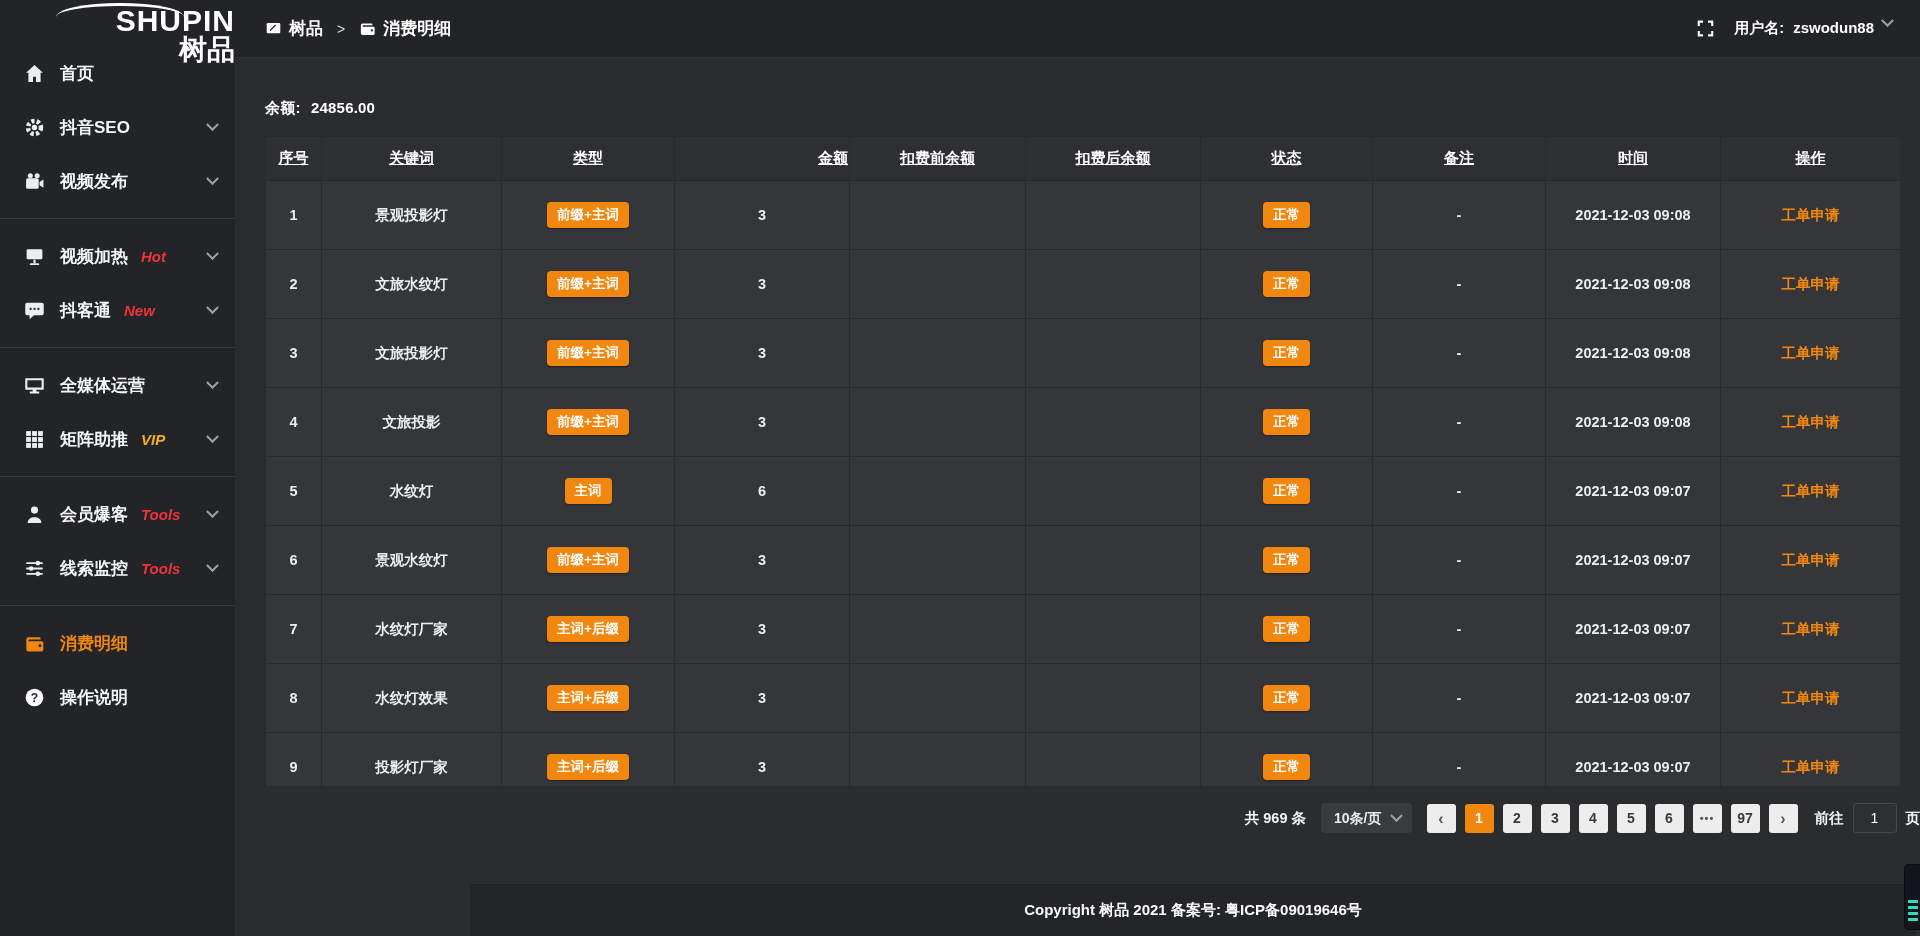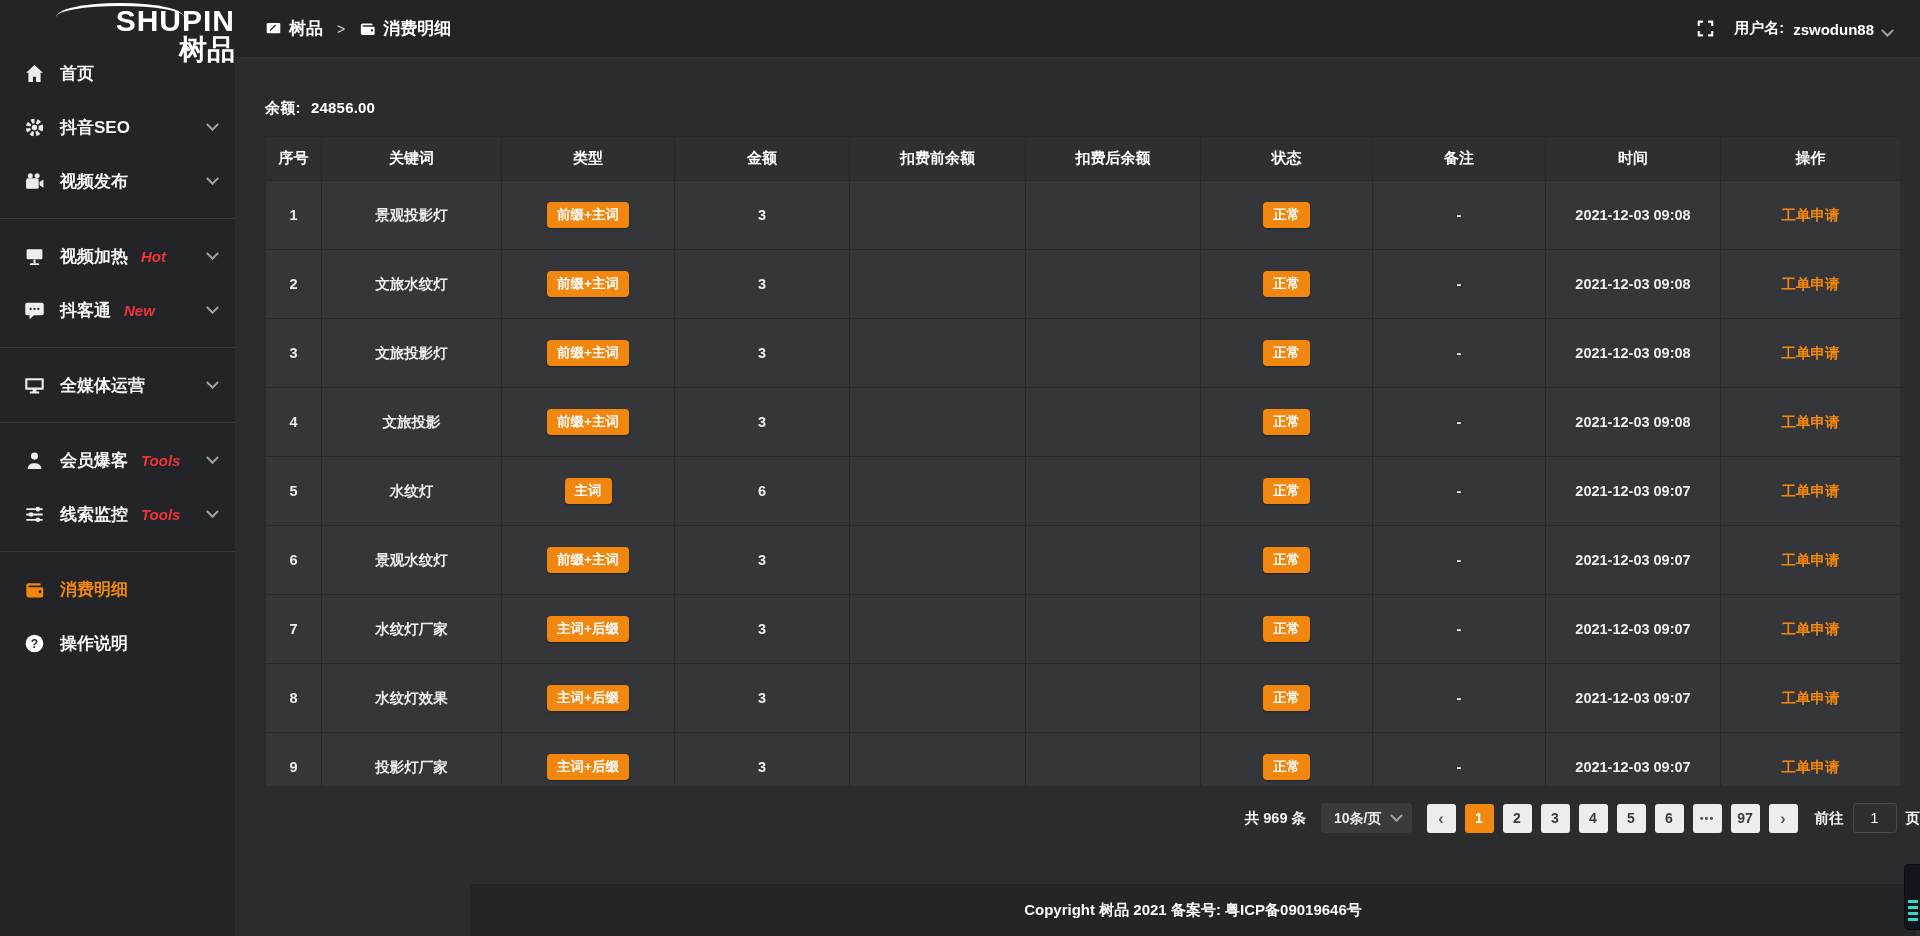--- a/index.html
+++ b/index.html
@@ -31,30 +31,30 @@
   
   .topbar { position:absolute; left:235px; right:0; top:0; height:58px; background:#232428;
     border-bottom:1px solid #333438; display:flex; align-items:center; padding:0 28px 0 30px; z-index:5; }
   .breadcrumb { display:flex; align-items:center; font-size:17px; font-weight:700; }
   .crumb { display:flex; align-items:center; gap:7px; cursor:pointer; }
   .crumb .icon { width:17px; height:17px; color:#fff; }
   .crumb .icon svg { width:100%; height:100%; }
   .crumb-sep { margin:0 14px; color:#d8d9da; font-size:14px; font-weight:400; }
   .topbar-right { margin-left:auto; display:flex; align-items:center; gap:20px; font-size:15px; font-weight:600; }
   .fs-icon { width:17px; height:17px; cursor:pointer; }
-  .userbox { display:flex; align-items:flex-end; gap:9px; cursor:pointer; }
+  .userbox { display:flex; align-items:flex-start; gap:9px; cursor:pointer; }
   .userbox .chev { margin-left:0; }
   
   .content { position:absolute; left:235px; top:58px; right:0; bottom:0; background:#2b2c2e; }
   .balance { position:absolute; left:30px; top:41px; font-size:15px; font-weight:700; letter-spacing:.2px; }
   .balance b { margin-left:6px; }
   .table-wrap { position:absolute; left:30px; top:78px; width:1635px; height:650px; overflow:hidden; }
   table { border-collapse:collapse; table-layout:fixed; width:1635px; background:#35363a; }
   th { height:44px; background:#2e2f33; font-size:15px; font-weight:700; color:#fff;
-    border:1px solid #28292c; text-align:center; }
+    border:1px solid #28292c; text-align:center;text-decoration:underline; }
   td { height:69px; text-align:center; font-size:14.5px; font-weight:600; color:#eceded;
     border:1px solid #28292c; }
   .badge { display:inline-block; background:#f2870f; color:#fff; font-size:13.5px; font-weight:700;
     padding:6px 10px; border-radius:4px; line-height:1; box-shadow:0 1px 2px rgba(0,0,0,.35); }
   .blur-blob { width:98px; height:22px; margin:0 auto; border-radius:2px; opacity:.8;
     background:linear-gradient(90deg,#8e8f92 0%,#a9aaad 30%,#7c7d80 55%,#9a9b9e 80%,#85868a 100%);
     filter:blur(3px); }
   .action-link { color:#f2870f; font-weight:700; cursor:pointer; }
   
   .pagination { position:absolute; left:0; right:0; top:745px; display:flex; justify-content:flex-end;
@@ -147,20 +147,40 @@
         <span class="chev"></span>
       </div>
       <div class="divider"></div>
       <div class="side-item">
         <span class="icon">
           <svg viewBox="0 0 20 20" fill="currentColor">
             <path d="M2 3h16a.8.8 0 0 1 .8.8v9.4a.8.8 0 0 1-.8.8h-6.2v1.6h2.7v1.9H5.5v-1.9h2.7V14H2a.8.8 0 0 1-.8-.8V3.8A.8.8 0 0 1 2 3Zm1.2 2v7h13.6V5Z"></path>
           </svg>
         </span>
         <span class="label">全媒体运营</span>
+        <span class="chev"></span>
+      </div>
+      <div class="side-item">
+        <span class="icon">
+          <svg viewBox="0 0 20 20" fill="currentColor">
+            <g>
+              <rect x="2" y="2" width="4.6" height="4.6"></rect>
+              <rect x="7.7" y="2" width="4.6" height="4.6"></rect>
+              <rect x="13.4" y="2" width="4.6" height="4.6"></rect>
+              <rect x="2" y="7.7" width="4.6" height="4.6"></rect>
+              <rect x="7.7" y="7.7" width="4.6" height="4.6"></rect>
+              <rect x="13.4" y="7.7" width="4.6" height="4.6"></rect>
+              <rect x="2" y="13.4" width="4.6" height="4.6"></rect>
+              <rect x="7.7" y="13.4" width="4.6" height="4.6"></rect>
+              <rect x="13.4" y="13.4" width="4.6" height="4.6"></rect>
+            </g>
+          </svg>
+        </span>
+        <span class="label">矩阵助推</span>
+        <span class="tag tag-gold">VIP</span>
         <span class="chev"></span>
       </div>
       <div class="divider"></div>
       <div class="side-item">
         <span class="icon">
           <svg viewBox="0 0 20 20" fill="currentColor">
             <circle cx="10" cy="5.8" r="3.4"></circle>
             <path d="M3.5 18c0-3.6 2.9-5.4 6.5-5.4s6.5 1.8 6.5 5.4Z"></path>
           </svg>
         </span>
@@ -245,21 +265,21 @@
     <b>24856.00</b>
   </div>
 
   <div class="table-wrap">
     <table>
       <thead>
           <tr id="thead-row">
             <th style="width: 56px;">序号</th>
             <th style="width: 180px;">关键词</th>
             <th style="width: 173px;">类型</th>
-            <th style="width: 175px;">金额</th>
+            <th style="width: 175px; text-align: right;">金额</th>
             <th style="width: 176px;">扣费前余额</th>
             <th style="width: 175px;">扣费后余额</th>
             <th style="width: 172px;">状态</th>
             <th style="width: 173px;">备注</th>
             <th style="width: 175px;">时间</th>
             <th style="width: 180px;">操作</th>
           </tr>
         </thead>
       <tbody id="tbody">
           <tr>

